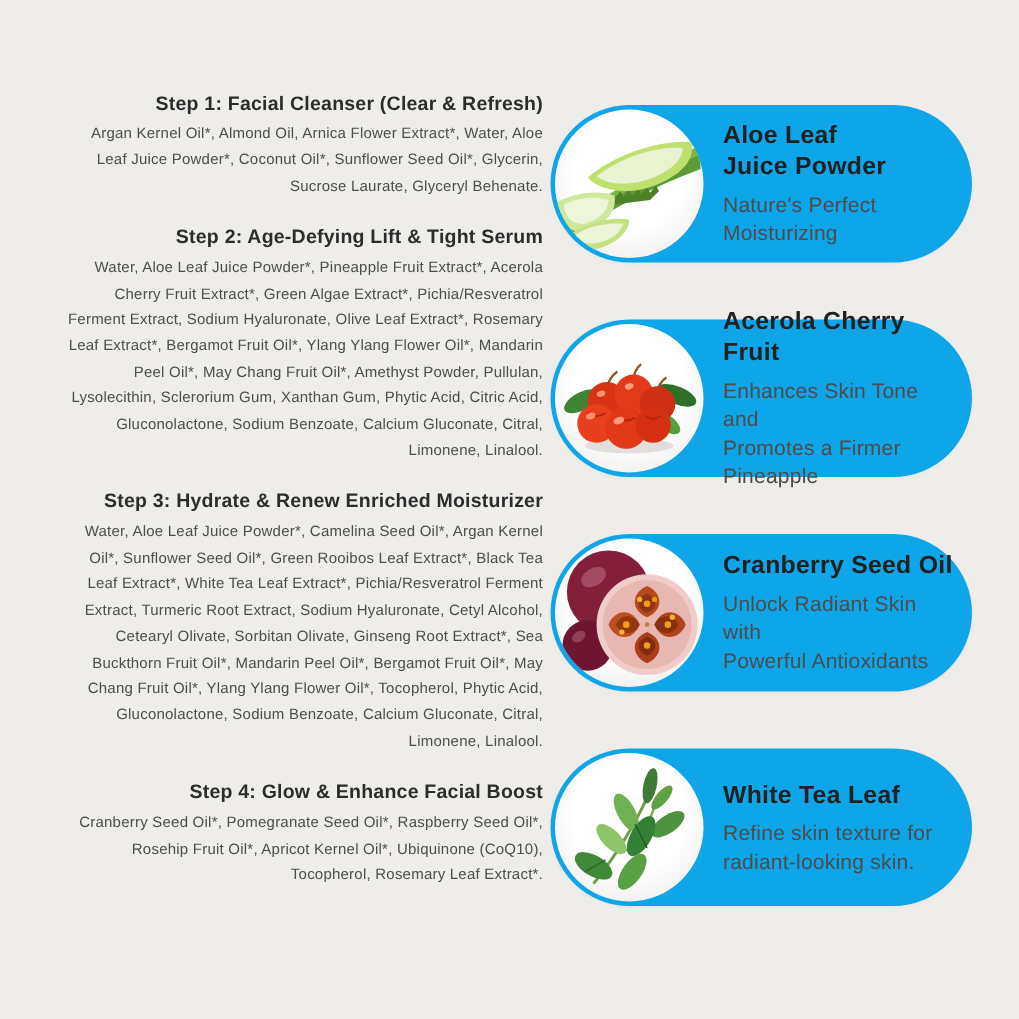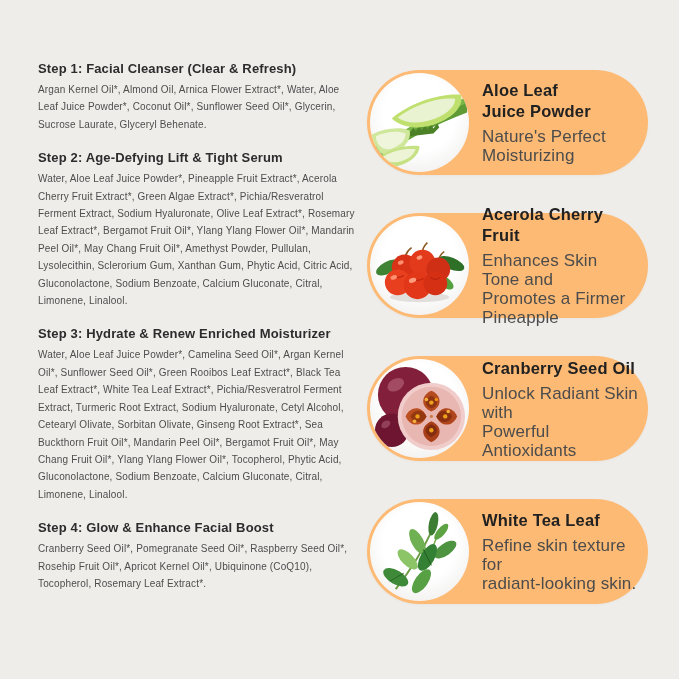--- a/index.html
+++ b/index.html
@@ -9,20 +9,21 @@
     font-family:"Liberation Sans","DejaVu Sans",sans-serif;
     position:relative;
     overflow:hidden;
     color:#2d2d2d;
   }
   
   .left-col{
     position:absolute;
     left:38px; top:61px;
     width:324px;
+    text-align:right;
   }
   .step{ margin:0 0 17px 0; }
   .step h3{
     margin:0 0 4px 0;
     font-size:13px;
     line-height:16px;
     font-weight:700;
     letter-spacing:.15px;
     color:#2c2c2c;
   }
@@ -34,21 +35,21 @@
     color:#4d4d4d;
   }
   
   .right-col{
     position:absolute;
     left:367px; top:70px;
     width:281px;
   }
   .card{
     width:281px;height:105px;
-    background:#fdba74;
+    background:#0ea5e9;
     border-radius:53px;
     margin-bottom:38px;
     display:flex;
     align-items:center;
     box-shadow:0 1px 3px rgba(0,0,0,0.03);
   }
   .photo{
     width:99px;height:99px;
     border-radius:50%;
     margin-left:3px;
@@ -66,21 +67,21 @@
     margin:0;
     font-size:16.5px;
     line-height:21px;
     font-weight:700;
     letter-spacing:.2px;
     color:#212121;
     white-space:pre-line;
   }
   .card-desc{
     margin:5px 0 0 0;
-    font-size:17px;
+    font-size:14px;
     line-height:19px;
     letter-spacing:.15px;
     color:#4c4c4c;
     white-space:pre-line;
   }
 </style>
 </head>
 <body>
 
 <div class="left-col">

